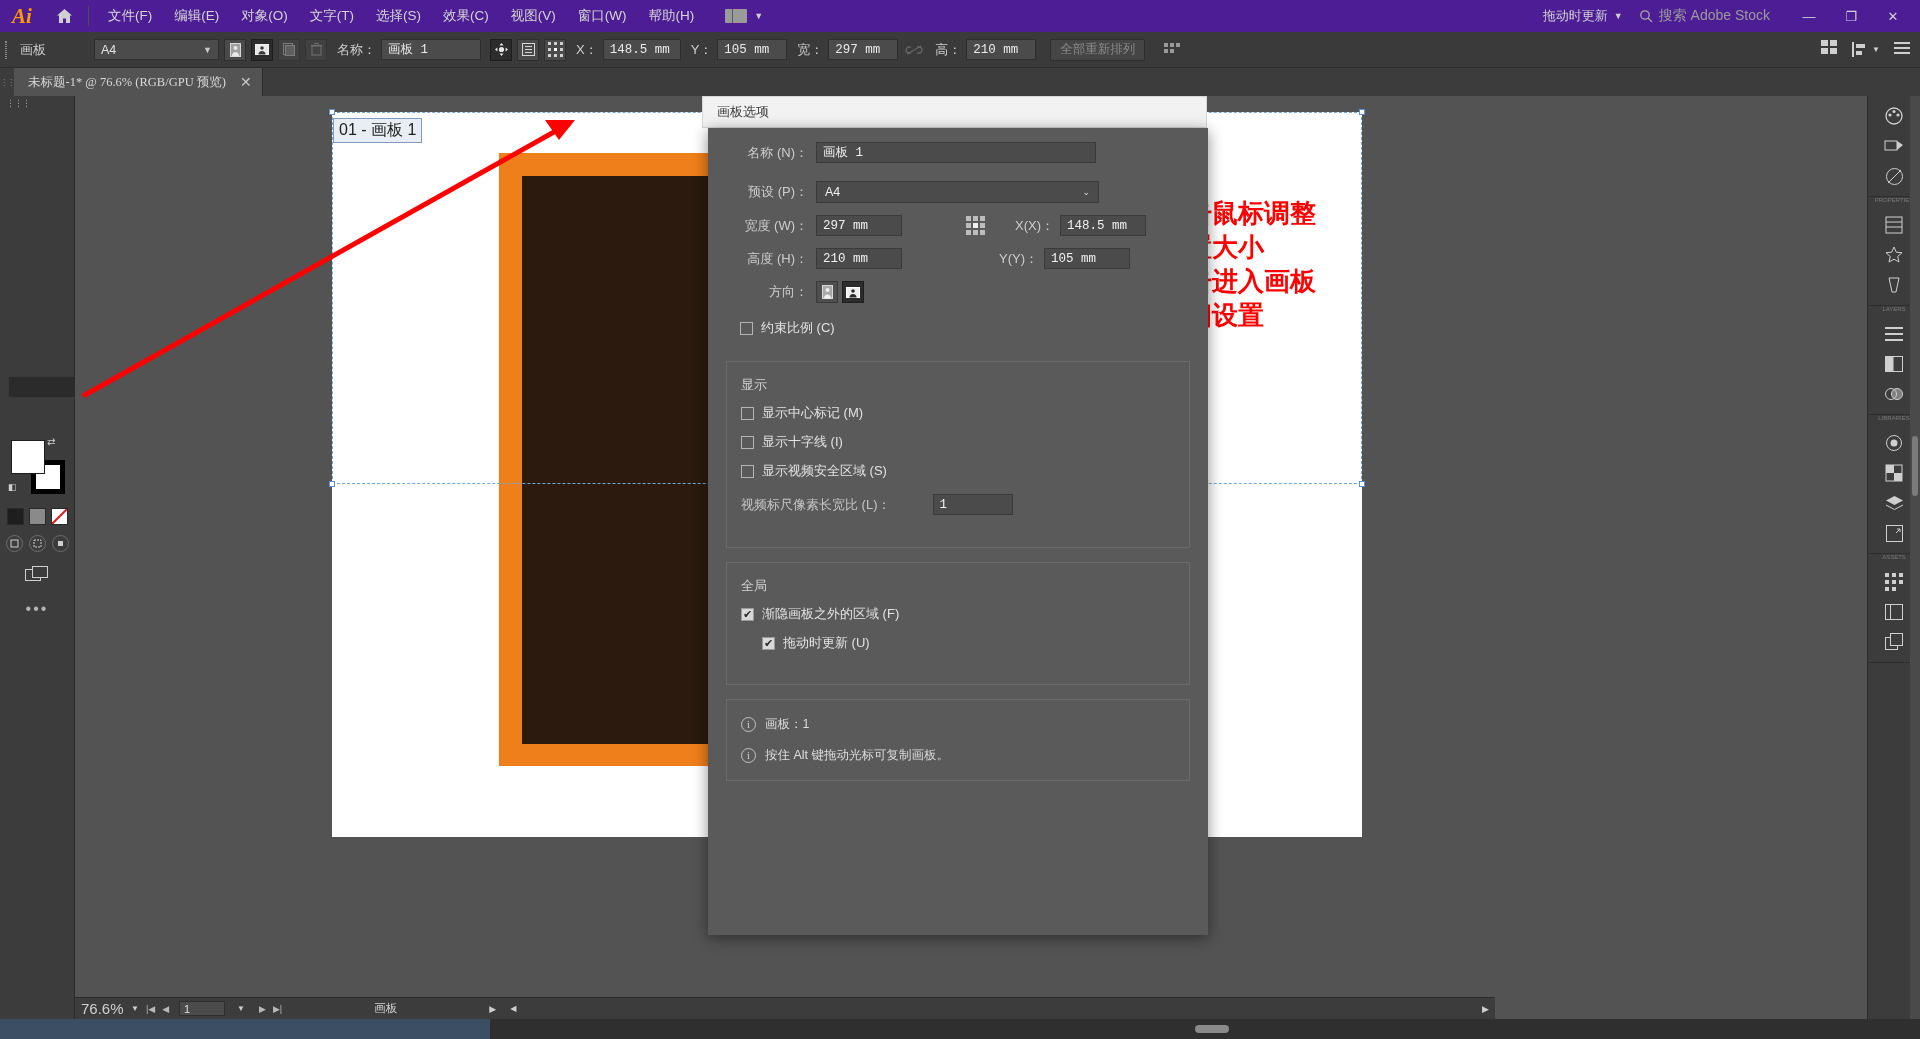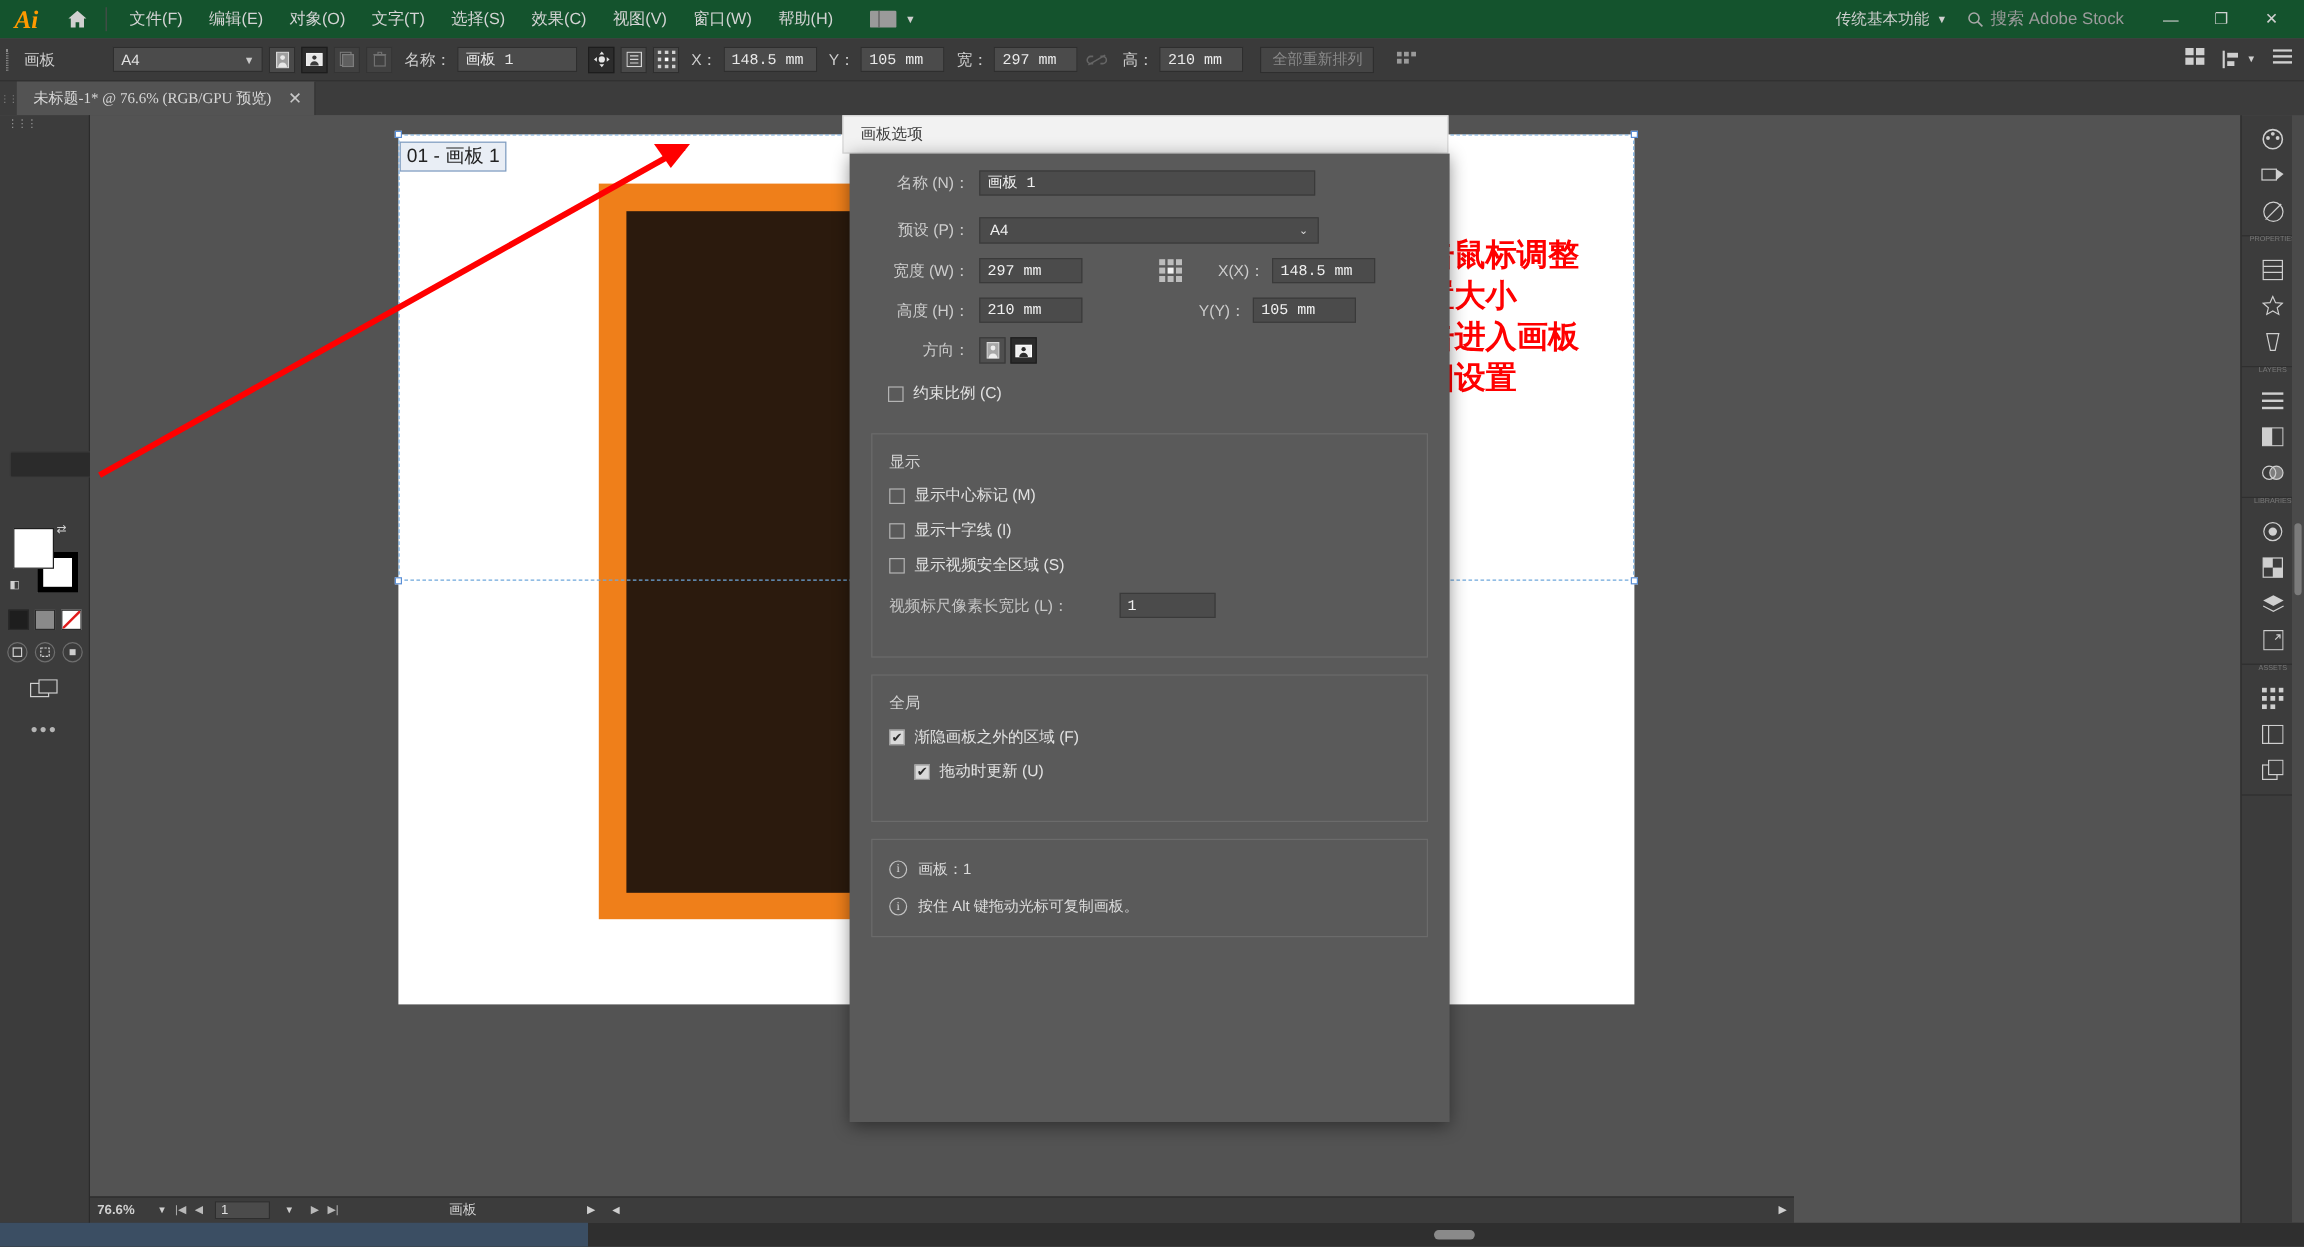--- a/index.html
+++ b/index.html
@@ -2,21 +2,21 @@
 <html><head>
 <meta charset="utf-8">
 <style>
   * { box-sizing: border-box; margin:0; padding:0; }
   html,body { width:1920px; height:1039px; overflow:hidden;
     font-family:"Liberation Sans","DejaVu Sans",sans-serif; }
   body { background:#535353; position:relative; }
 
   
   .menubar { position:absolute; left:0; top:0; width:1920px; height:32px;
-    background:#14532d; display:flex; align-items:center; }
+    background:#4c1d95; display:flex; align-items:center; }
   .ai-logo { width:44px; height:32px; display:flex; align-items:center;
     justify-content:center; color:#ff9a00; font-size:21px; font-weight:bold;
     font-style:italic; font-family:"Liberation Serif",serif; }
   .home-icon { width:40px; height:32px; display:flex; align-items:center;
     justify-content:center; }
   .mb-sep { width:1px; height:20px; background:#4c4c4c; margin:0 8px 0 4px; }
   .menu-item { color:#d4d4d4; font-size:13.5px; padding:0 11px; height:32px;
     line-height:32px; white-space:nowrap; cursor:default; }
   .ws-box { margin-left:14px; display:flex; align-items:center; gap:7px;
     padding:0 6px; height:22px; }
@@ -138,21 +138,21 @@
   .rp-tag { font-size:6px; color:#7a7a7a; text-align:center; height:8px; }
   .scroll-v { position:absolute; right:0; top:0; width:10px; height:923px;
     background:#4a4a4a; }
   .scroll-v i { position:absolute; left:2px; top:340px; width:6px;
     height:60px; background:#7b7b7b; border-radius:3px; display:block; }
 
   
   .statusbar { position:absolute; left:75px; bottom:20px; width:1420px;
     height:22px; background:#3c3c3c; border-top:1px solid #2b2b2b;
     display:flex; align-items:center; padding:0 6px; }
-  .sb-zoom { width:48px; color:#d0d0d0; font-size:11px;font-weight:bold; }
+  .sb-zoom { width:48px; color:#d0d0d0; font-size:15px; }
   .sb-chev { color:#cfcfcf; font-size:8px; margin:0 7px 0 2px; }
   .sb-nav { display:flex; align-items:center; gap:7px; color:#b9b9b9;
     font-size:9px; }
   .sb-page { width:46px; height:15px; background:#4b4b4b;
     border:1px solid #2e2e2e; color:#e0e0e0; font-size:11px;
     display:flex; align-items:center; padding:0 4px; margin:0 3px; }
   .sb-mode { color:#d0d0d0; font-size:11.5px; margin-left:92px; }
   .sb-tri { color:#cfcfcf; font-size:9px; margin-left:92px; }
   .taskbar { position:absolute; left:0; bottom:0; width:1920px; height:20px;
     background:#2f2f2f; }
@@ -241,21 +241,21 @@
   <div class="menu-item">选择(S)</div>
   <div class="menu-item">效果(C)</div>
   <div class="menu-item">视图(V)</div>
   <div class="menu-item">窗口(W)</div>
   <div class="menu-item">帮助(H)</div>
   <div class="ws-box">
     <div class="ws-rect"></div>
     <span style="color:#cfcfcf;font-size:9px;">▼</span>
   </div>
   <div class="menu-right">
-    <span class="ws-label">传统基本功能</span>
+    <span class="ws-label">拖动时更新</span>
     <span style="color:#cfcfcf;font-size:9px;">▼</span>
     <div class="search-box">
       <svg width="14" height="14" viewBox="0 0 14 14">
           <circle cx="6" cy="6" r="4.2" stroke="#a8a8a8" stroke-width="1.3" fill="none"></circle>
           <line x1="9" y1="9" x2="13" y2="13" stroke="#a8a8a8" stroke-width="1.3"></line>
         </svg>
       <span>搜索 Adobe Stock</span>
     </div>
     <div class="win-btns">
       <div class="win-btn">—</div>

